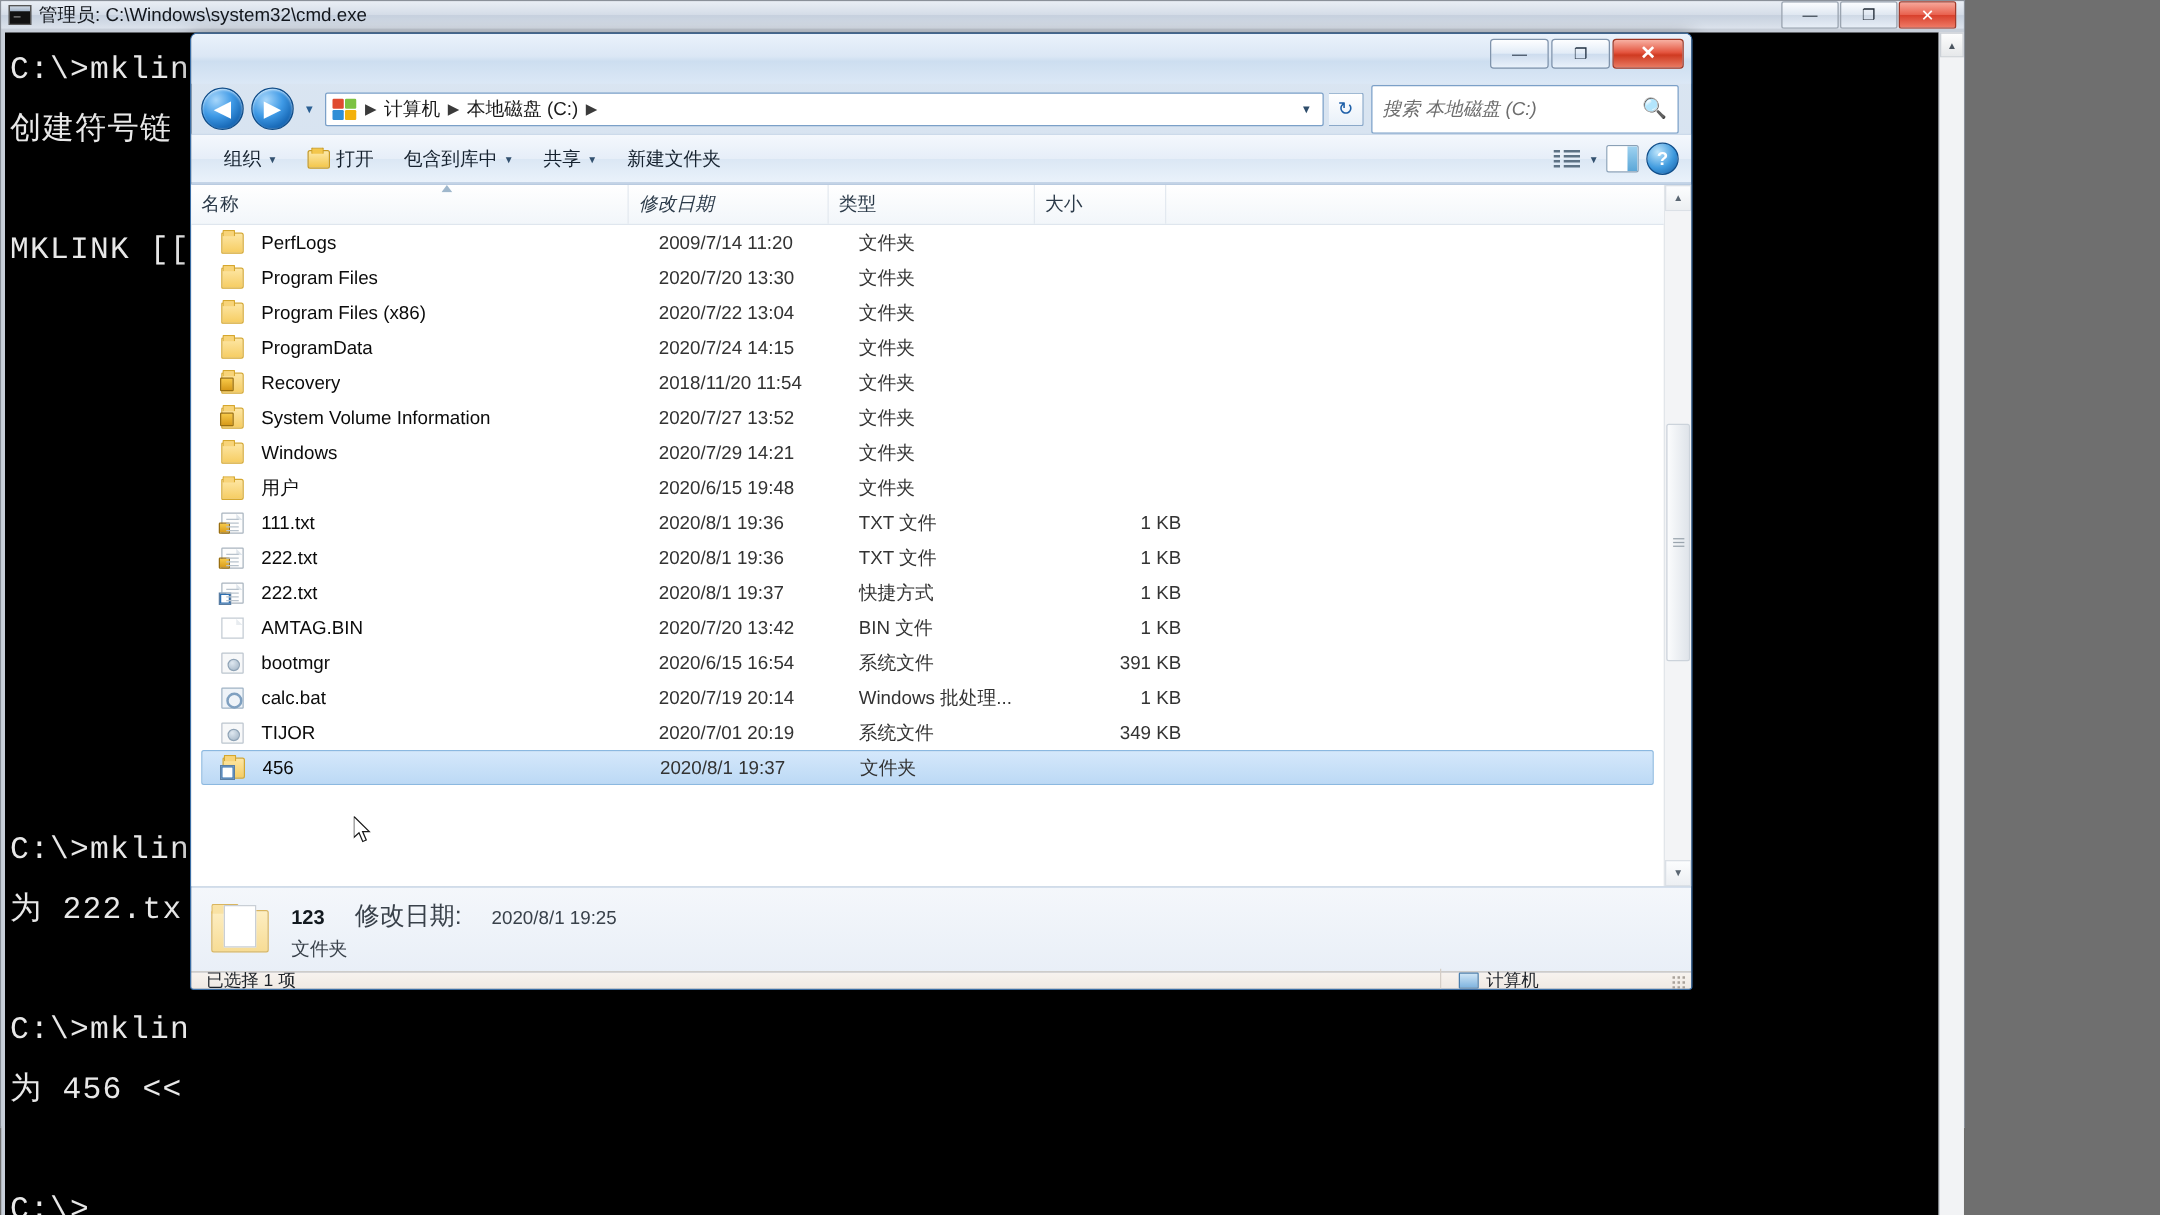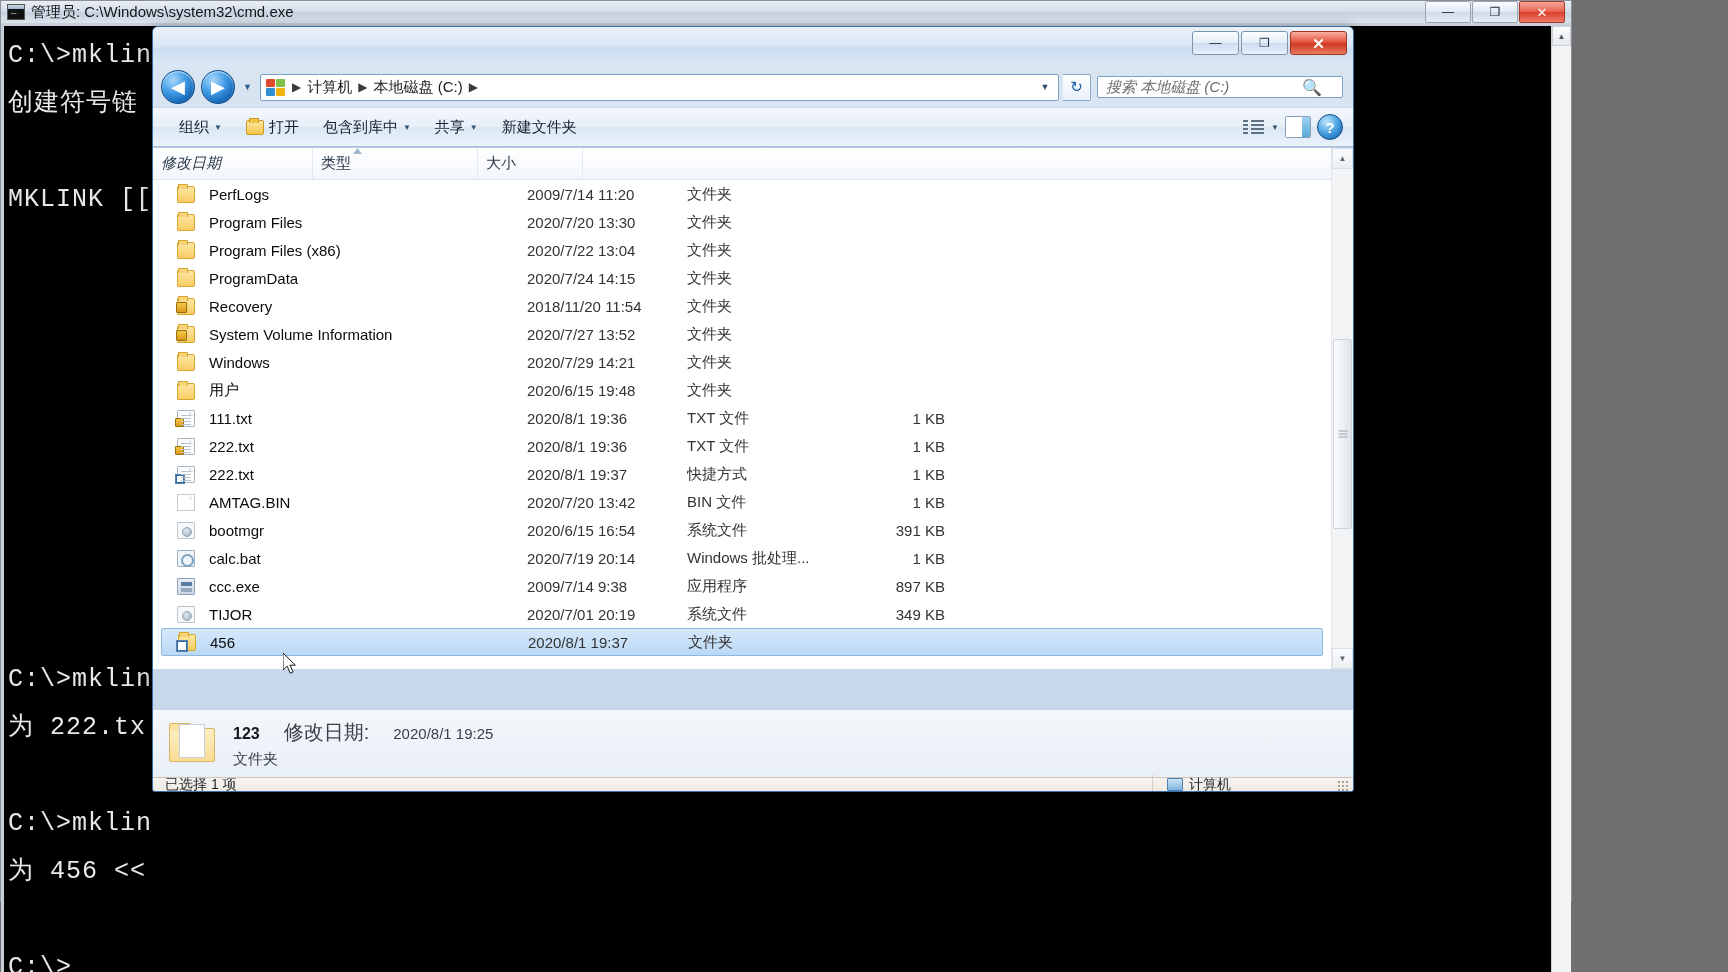--- a/index.html
+++ b/index.html
@@ -144,23 +144,23 @@
   }
   #refresh-btn{
     width:28px;height:27px;flex:0 0 auto;
     border:1px solid #8aa8c9;border-left:none;border-radius:0 2px 2px 0;
     background:linear-gradient(to bottom,#ffffff,#e8f0f9);
     display:flex;align-items:center;justify-content:center;
     color:#1d5fa8;font-size:15px;
     margin-left:-2px;
   }
   #searchbox{
-    width:246px; height:22px; flex:0 0 auto;
+    width:246px; height:39px; flex:0 0 auto;
     border:1px solid #7ba0c8; border-radius:2px; background:#fff;
-    display:flex; align-items:center; padding:0 20px 0 8px;
+    display:flex; align-items:center; padding:0 8px 0 8px;
   }
   #searchbox .ph{
     flex:1 1 auto; font-size:15px; color:#6d6d6d; font-style:italic;
     white-space:nowrap; overflow:hidden;
   }
   .search-glyph{ color:#2a5f93; font-size:16px; }
 
   
   #toolbar{
     height:40px;flex:0 0 auto;display:flex;align-items:center;
@@ -345,21 +345,20 @@
     width:9px;height:1px;background:#9aa4ae;
     box-shadow:0 3px 0 #9aa4ae,0 -3px 0 #9aa4ae;
   }
 
   
   #details{
     height:68px;flex:0 0 auto;display:flex;align-items:center;gap:14px;
     padding:0 14px;
     background:linear-gradient(to bottom,#f4f7fb,#e9eff7);
     border-top:1px solid #cbd7e5;
-    margin-top:40px;
   }
   #det-icon{
     width:52px;height:44px;position:relative;flex:0 0 auto;
   }
   .detfold{
     position:absolute;left:2px;top:6px;width:46px;height:34px;
     background:linear-gradient(to bottom,#fdeec2,#f7dc95);
     border:1px solid #d9b55f;border-radius:2px;
   }
   .detfold::before{
@@ -551,20 +550,21 @@
           <div class="b"></div>
         </div>
       <div id="help-btn">?</div>
     </div>
   </div>
 
   <div id="content">
     <div id="filepane">
 
       <div id="colhead">
+        <div class="ch c-name">名称</div>
         <div class="ch c-date">修改日期</div>
         <div class="ch c-type">类型</div>
         <div class="ch c-size">大小</div>
         <div class="ch c-pad"></div>
       </div>
 
       <div id="filelist">
           <div class="row">
             <div class="cell-name">
               <span class="ic folder"></span>
@@ -689,29 +689,20 @@
             <div class="cell-size">391 KB</div>
           </div>
           <div class="row">
             <div class="cell-name">
               <span class="ic bat"></span>
               <span class="nm">calc.bat</span>
             </div>
             <div class="cell-date">2020/7/19 20:14</div>
             <div class="cell-type">Windows 批处理...</div>
             <div class="cell-size">1 KB</div>
-          </div>
-          <div class="row">
-            <div class="cell-name">
-              <span class="ic exe"></span>
-              <span class="nm">ccc.exe</span>
-            </div>
-            <div class="cell-date">2009/7/14 9:38</div>
-            <div class="cell-type">应用程序</div>
-            <div class="cell-size">897 KB</div>
           </div>
           <div class="row">
             <div class="cell-name">
               <span class="ic sys"></span>
               <span class="nm">TIJOR</span>
             </div>
             <div class="cell-date">2020/7/01 20:19</div>
             <div class="cell-type">系统文件</div>
             <div class="cell-size">349 KB</div>
           </div>

